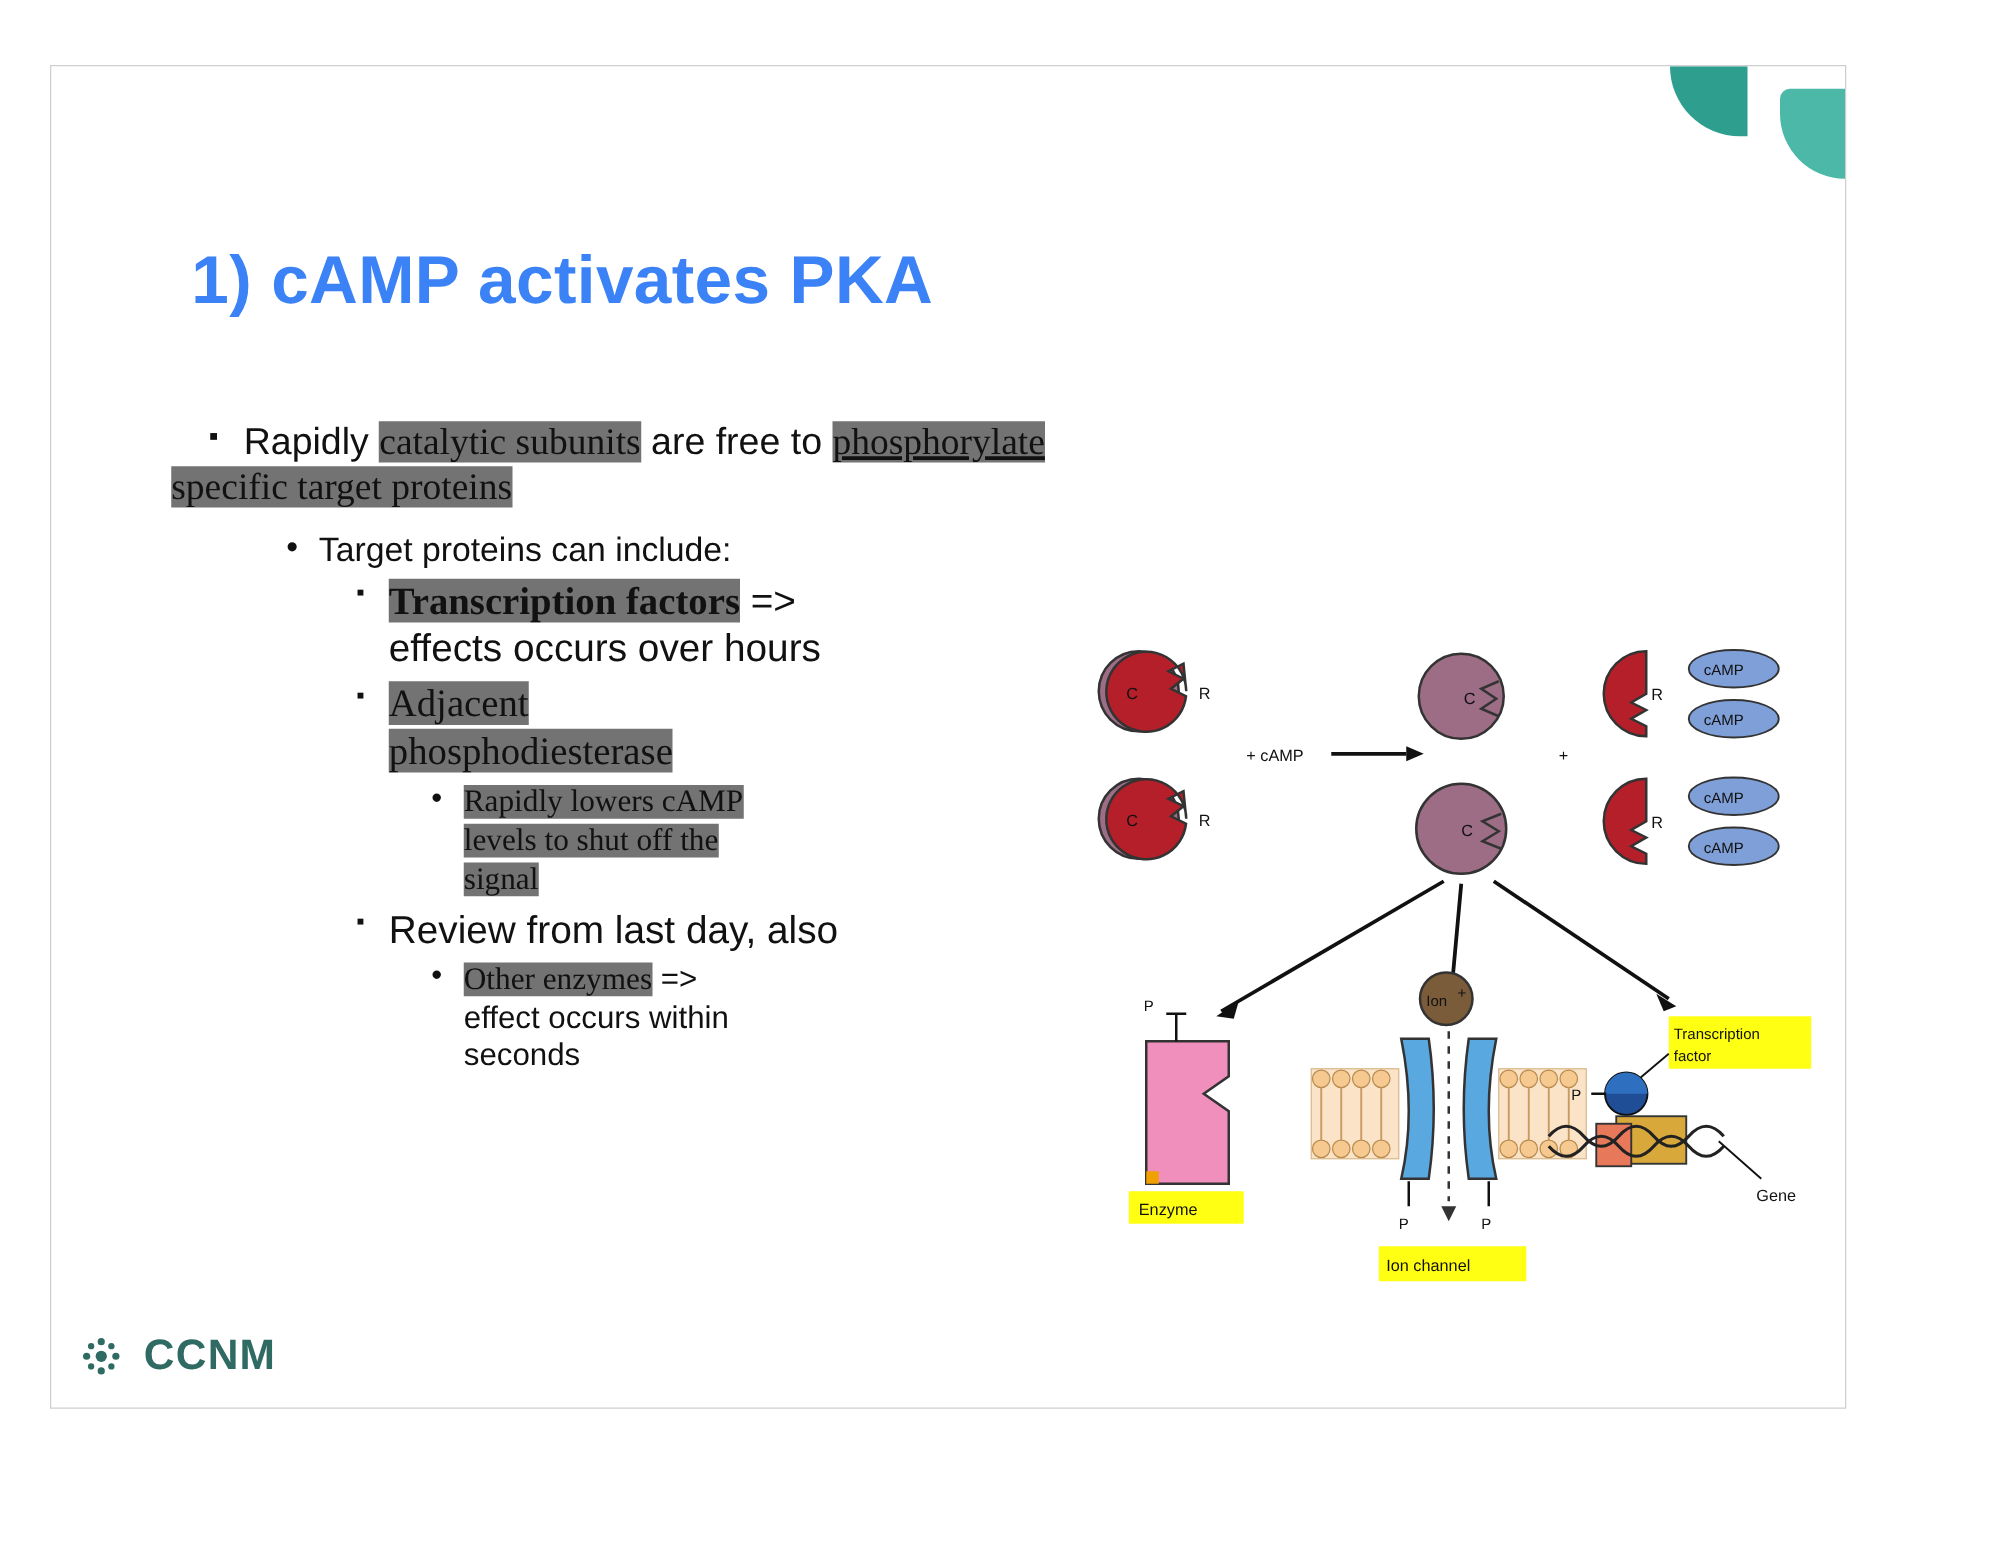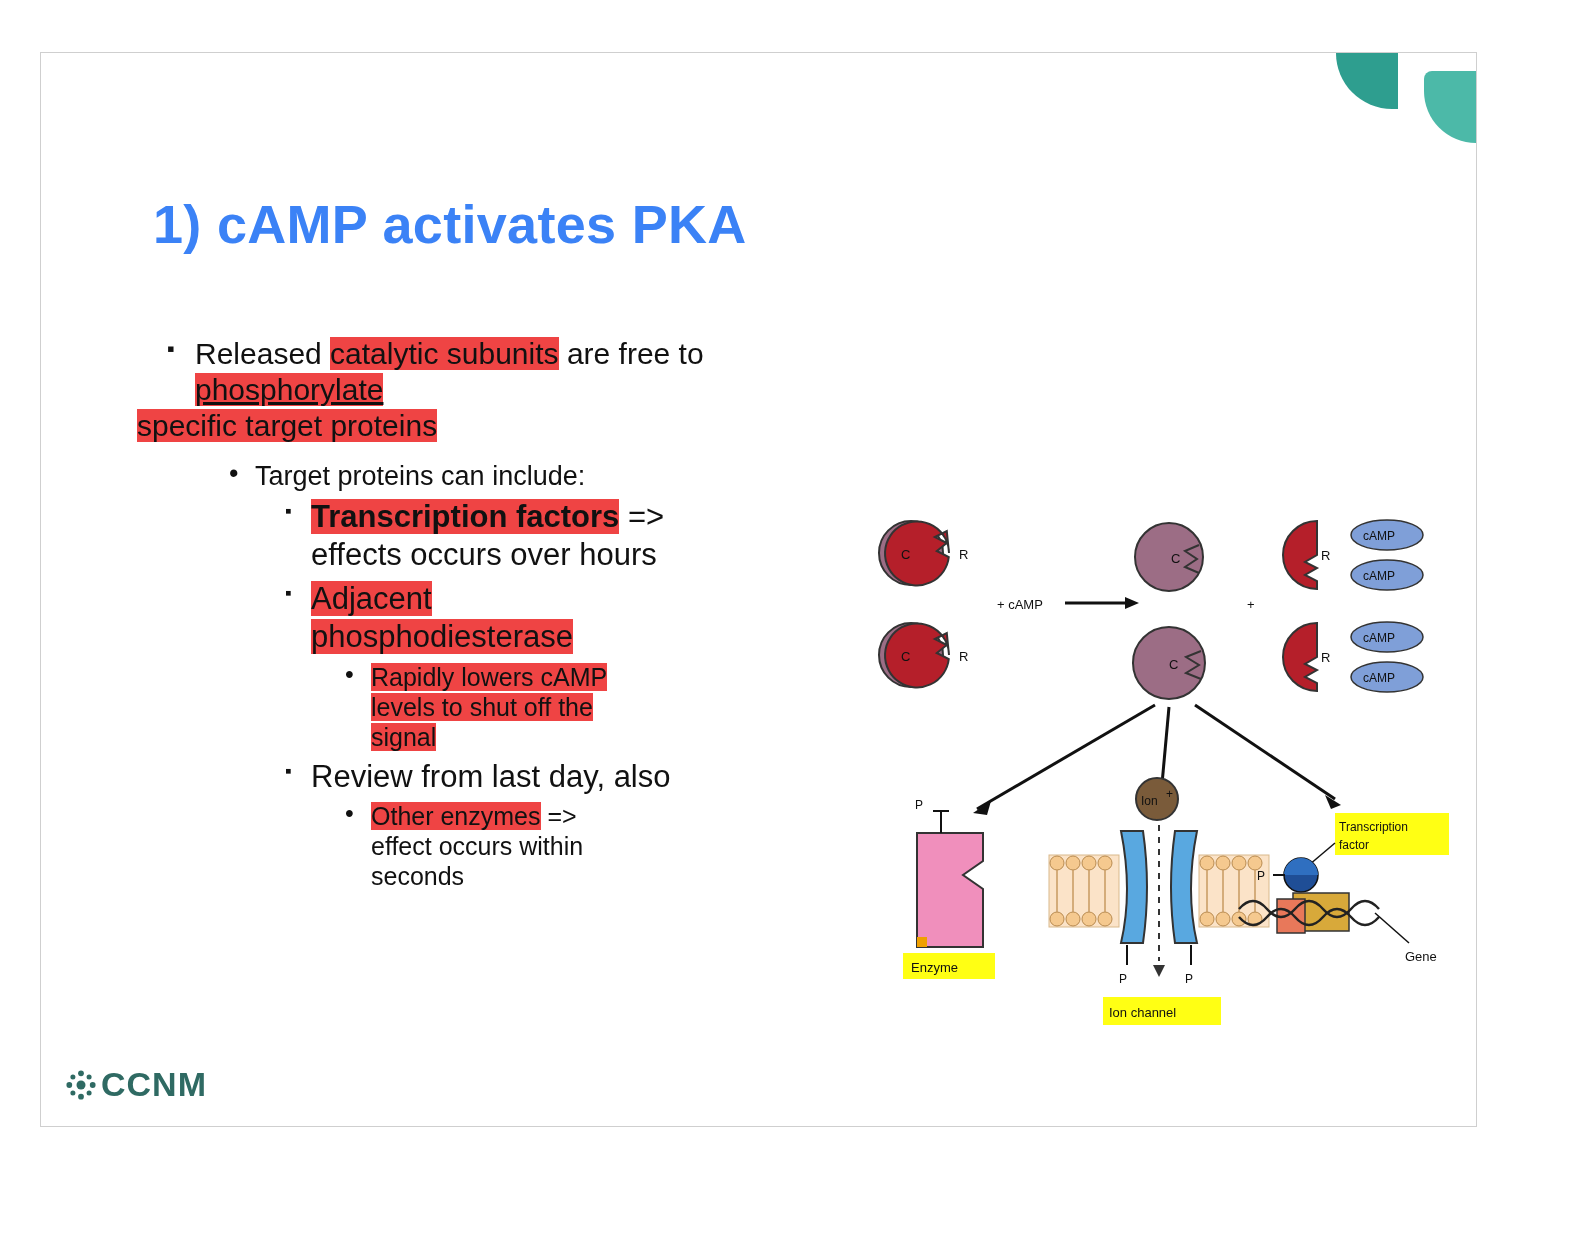--- a/index.html
+++ b/index.html
@@ -53,22 +53,23 @@
     color: #3b82f6;
     letter-spacing: 0.3px;
   }
   .body-area {
     position: absolute;
     left: 48px;
     top: 275px;
     width: 790px;
   }
   .hl {
-    background: #ef4444;
+    background: #737373;
     box-decoration-break: clone;
+    font-family: Liberation Serif, serif;
     -webkit-box-decoration-break: clone;
   }
   .u { text-decoration: underline; }
   .b1 {
     font-size: 36px;
     color: #111;
     line-height: 1.16;
     margin-bottom: 4px;
     padding-left: 52px;
     position: relative;
@@ -143,21 +144,21 @@
     font-size: 25px;
   }
   .b5 .cont { display: block; }
   .bold { font-weight: bold; }
   .logo {
     position: absolute;
     left: 22px;
     bottom: 22px;
     display: flex;
     align-items: center;
-    gap: 2px;
+    gap: 16px;
   }
   .logo-mark { width: 36px; height: 36px; }
   .logo-text {
     font-size: 34px;
     font-weight: bold;
     color: #2f6a63;
     letter-spacing: 1px;
   }
   .figure {
     position: absolute;
@@ -184,21 +185,21 @@
 
   <div class="leaf-a"></div>
   <div class="leaf-b"></div>
 
   <div class="title">1) cAMP activates PKA</div>
 
   <div class="body-area">
 
 
     <div class="b2">
-      <span>Released </span><span class="hl">catalytic subunits</span><span> are free to </span><span class="hl u">phosphorylate</span>
+      <span>Rapidly </span><span class="hl">catalytic subunits</span><span> are free to </span><span class="hl u">phosphorylate</span>
       <span class="cont"><span class="hl">specific target proteins</span></span>
     </div>
 
     <div class="b3">
       <span>Target proteins can include:</span>
     </div>
 
     <div class="b4">
       <span class="hl bold">Transcription factors</span><span> =&gt;</span>
       <span class="cont">effects occurs over hours</span>

